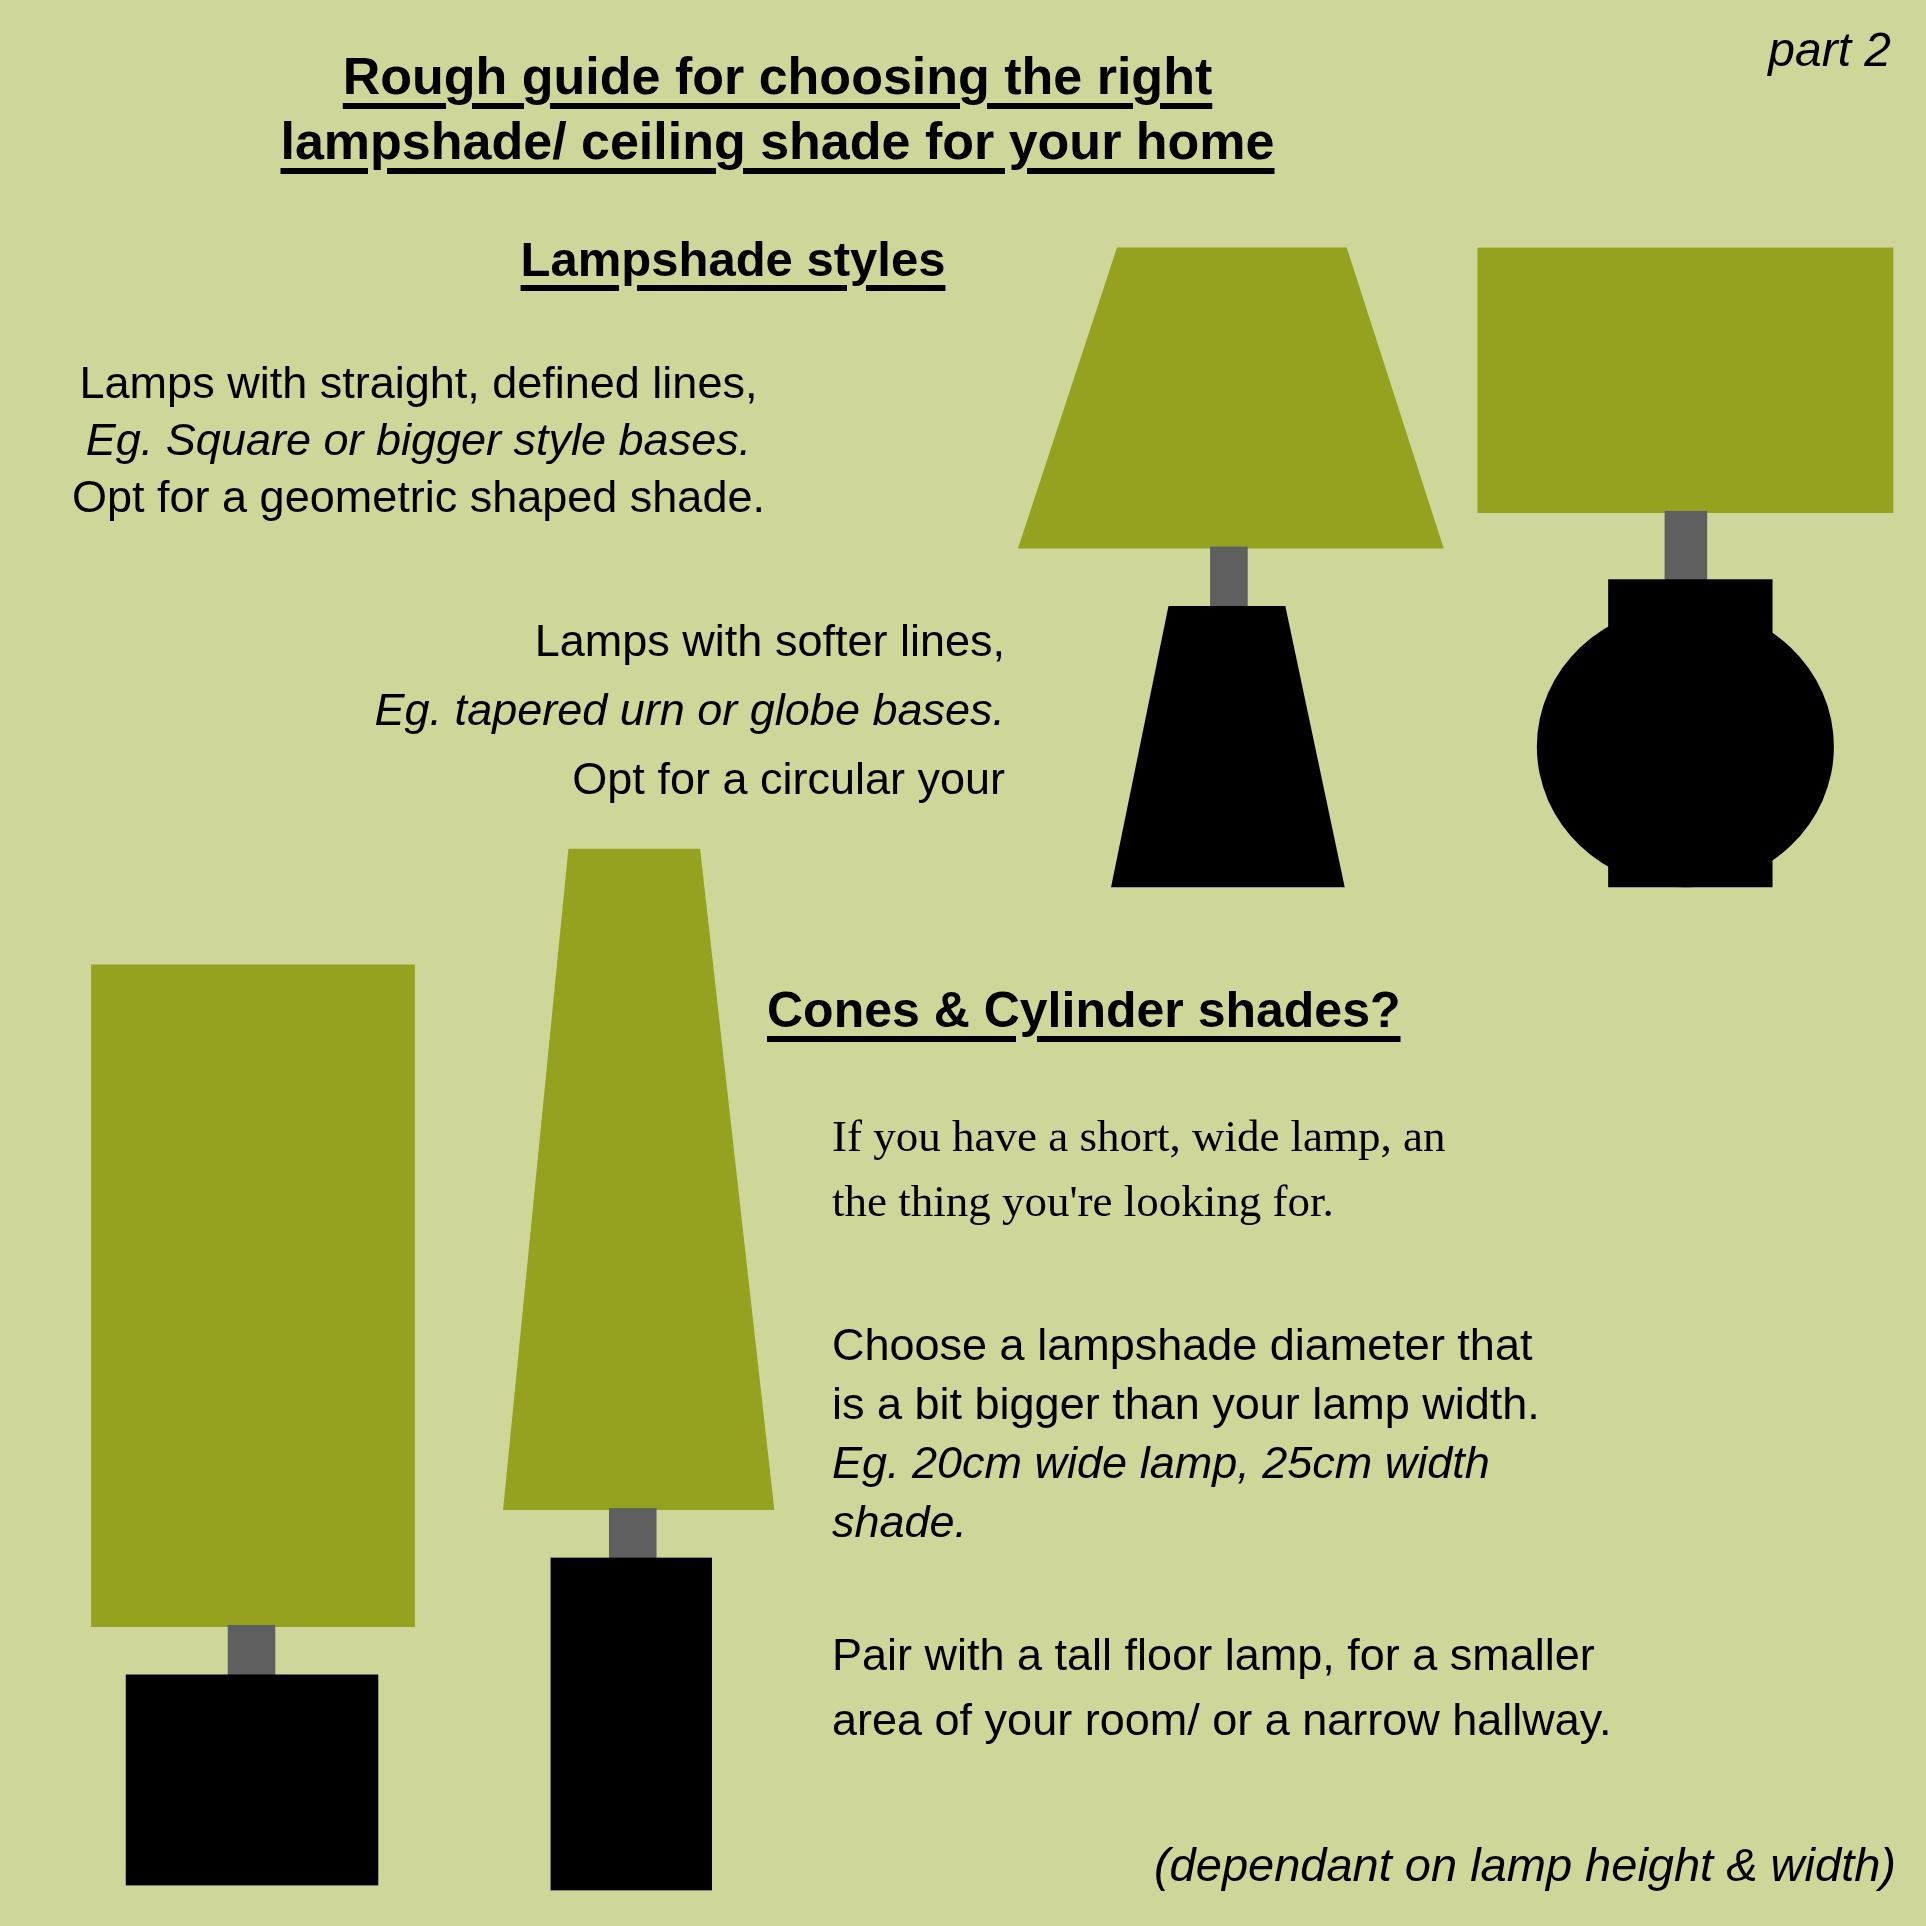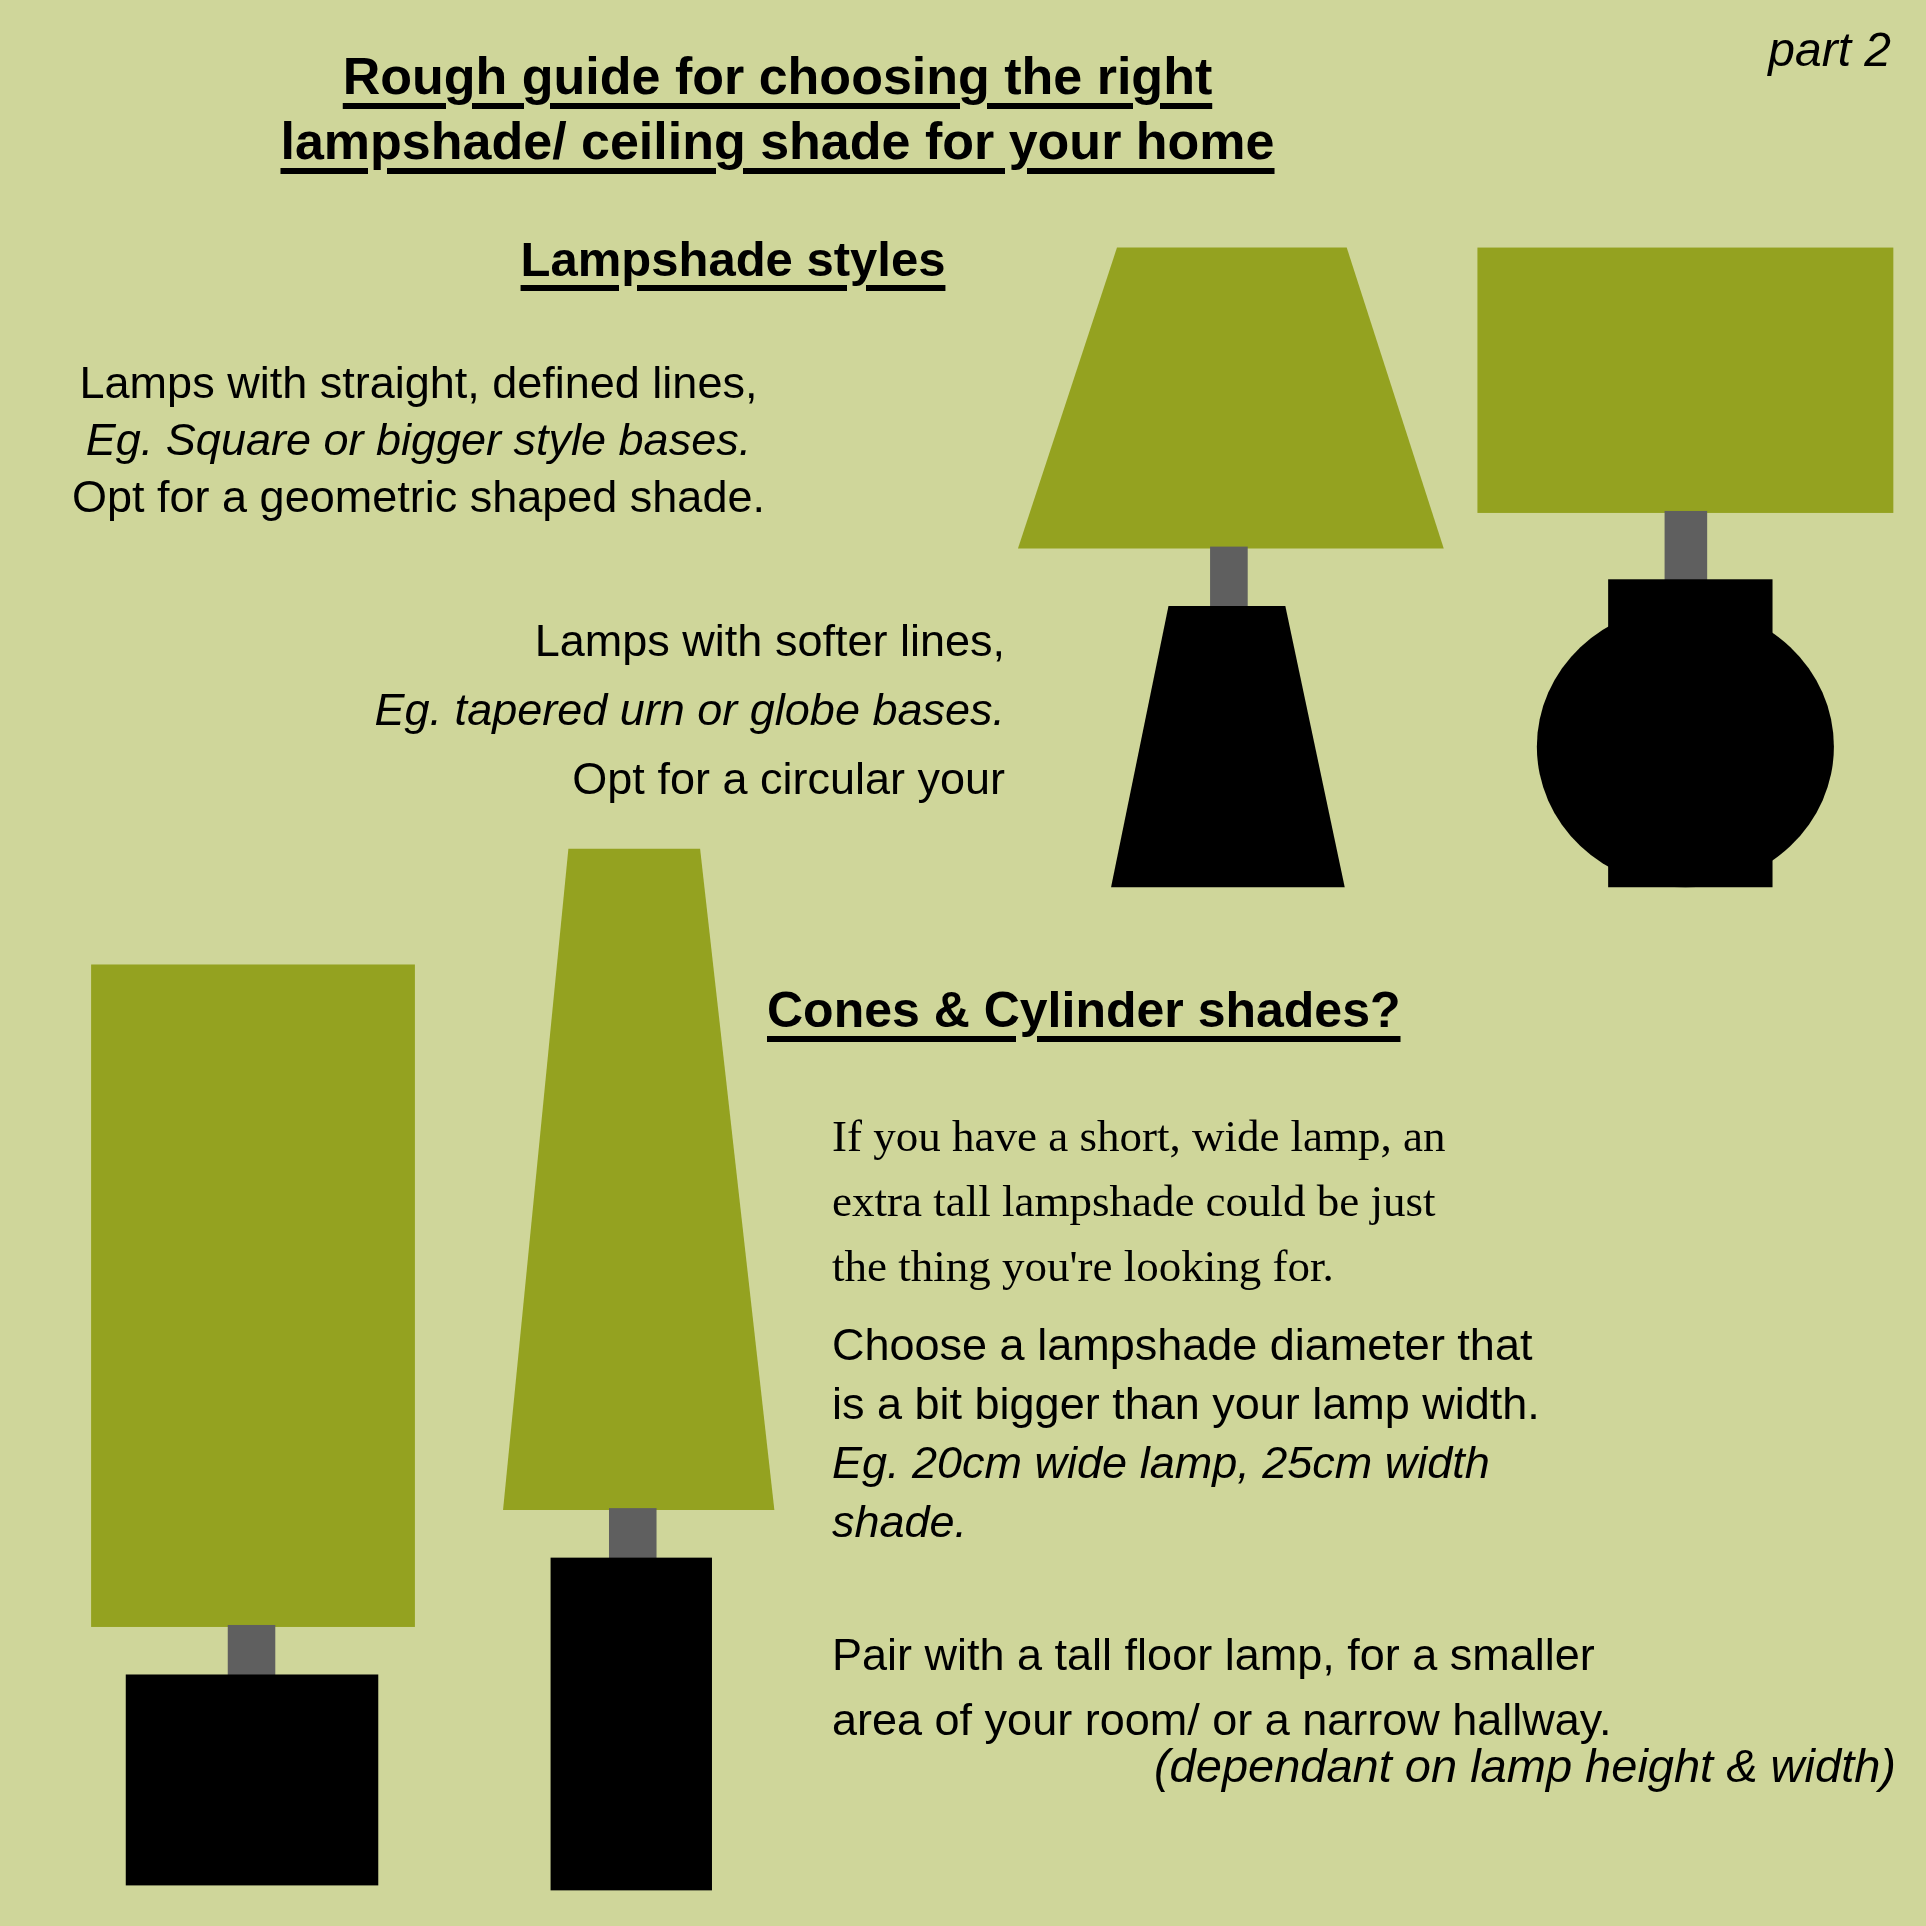--- a/index.html
+++ b/index.html
@@ -25,21 +25,21 @@
   .title-block{left:109px;top:44px;width:1337px;font-size:52px;font-weight:bold;line-height:65px;}
   .part-label{left:1525px;top:22px;width:366px;font-size:48px;font-style:italic;}
   .styles-heading{left:337px;top:230px;width:792px;font-size:49px;font-weight:bold;line-height:59px;}
   .para{font-size:45px;}
   .para1{left:20px;top:354px;width:797px;line-height:57px;}
   .para2{left:114px;top:606px;width:891px;line-height:69px;}
   .cones-heading{left:767px;top:980px;width:891px;font-size:50px;font-weight:bold;line-height:61px;}
   .paraA{left:832px;top:1104px;width:1079px;line-height:65px;font-family:Liberation Serif, serif;}
   .paraB{left:832px;top:1315px;width:1099px;line-height:59px;}
   .paraC{left:832px;top:1622px;width:1099px;line-height:65px;}
-  .footer-note{left:772px;top:1738px;width:1124px;font-size:47px;font-style:italic;}
+  .footer-note{left:772px;top:1837px;width:1124px;font-size:47px;font-style:italic;}
   svg.lamps{position:absolute;left:0;top:0;width:1927px;height:1927px;}
 </style>
 </head>
 <body>
 
 <div class="canvas">
 
   <svg class="lamps" viewBox="0 0 1946 1946" aria-hidden="true">
 
     <g>
@@ -90,21 +90,20 @@
     <div class="it">Eg. tapered urn or globe bases.</div>
     <div>Opt for a circular your</div>
   </div>
 
   <div class="abs cones-heading">
     <span class="u">Cones &amp; Cylinder shades?</span>
   </div>
 
   <div class="abs para paraA">
     <div>If you have a short, wide lamp, an</div>
-    <div>extra tall lampshade could be just</div>
     <div>the thing you're looking for.</div>
   </div>
 
   <div class="abs para paraB">
     <div>Choose a lampshade diameter that</div>
     <div>is a bit bigger than your lamp width.</div>
     <div class="it">Eg. 20cm wide lamp, 25cm width</div>
     <div class="it">shade.</div>
   </div>
 

